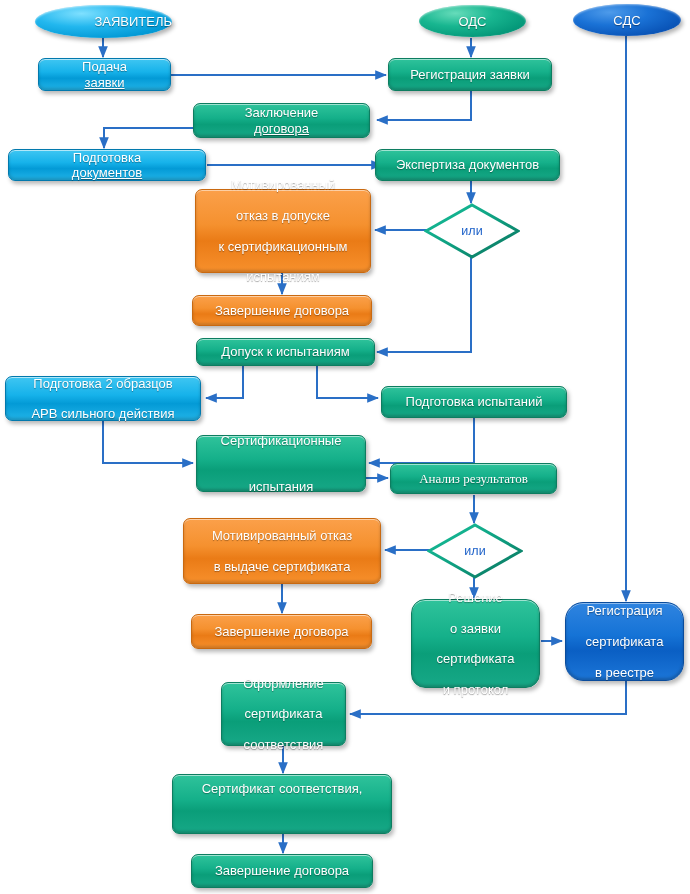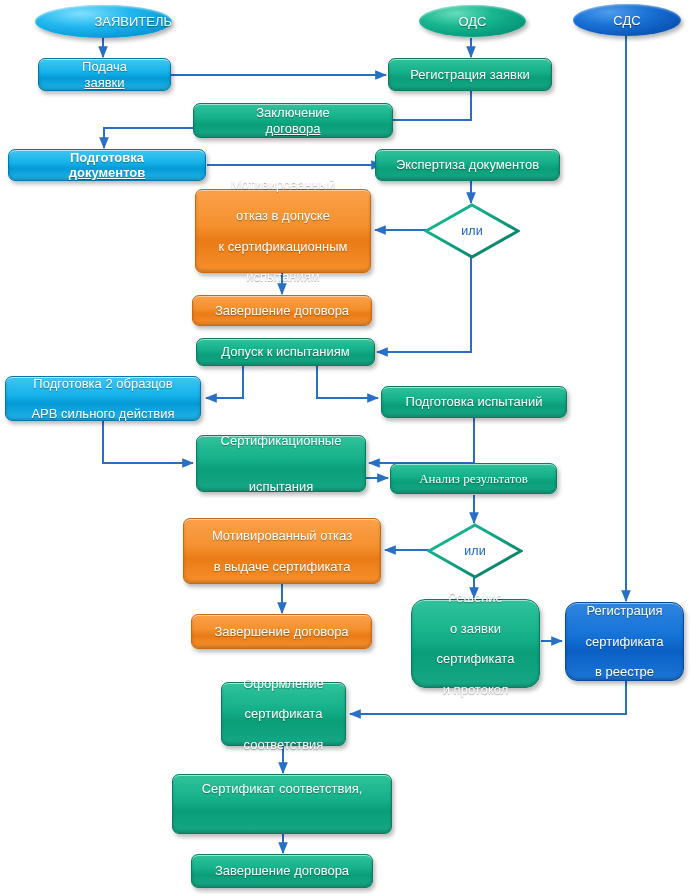--- a/index.html
+++ b/index.html
@@ -138,25 +138,25 @@
   </div>
 
   <div class="node cyan" style="left:38px;top:58px;width:133px;height:33px;">
     <span>Подача <span class="u">заявки</span></span>
   </div>
 
   <div class="node teal" style="left:388px;top:58px;width:164px;height:33px;">
     <span>Регистрация заявки</span>
   </div>
 
-  <div class="node teal" style="left:193px;top:103px;width:200px;height:35px;">
+  <div class="node teal" style="left:193px;top:103px;width:177px;height:35px;">
     <span>Заключение <span class="u">договора</span></span>
   </div>
 
-  <div class="node cyan" style="left:8px;top:149px;width:198px;height:32px;font-weight:bold;">
+  <div class="node cyan" style="left:8px;top:149px;width:198px;height:32px;">
     <span>Подготовка <span class="u">документов</span></span>
   </div>
 
   <div class="node teal" style="left:375px;top:149px;width:185px;height:32px;">
     <span>Экспертиза документов</span>
   </div>
 
   <div class="diamond" style="left:424px;top:203px;width:96px;height:56px;">
     <svg width="96" height="56" viewBox="0 0 96 56" xmlns="http://www.w3.org/2000/svg">
       <defs>
@@ -237,21 +237,21 @@
 
   <div class="node teal" style="left:411px;top:599px;width:129px;height:89px;border-radius:14px;justify-content:center;">
     <span>
       <span>Решение</span><br>
       <span>о заявки</span><br>
       <span>сертификата</span><br>
       <span>и протокол</span>
     </span>
   </div>
 
-  <div class="node blue" style="left:565px;top:602px;width:119px;height:79px;border-radius:12px;">
+  <div class="node blue" style="left:565px;top:602px;width:119px;height:79px;border-radius:18px;align-items:flex-end;">
     <span>
       <span>Регистрация</span><br>
       <span>сертификата</span><br>
       <span>в реестре</span>
     </span>
   </div>
 
   <div class="node teal" style="left:221px;top:682px;width:125px;height:64px;">
     <span>
       <span>Оформление</span><br>

